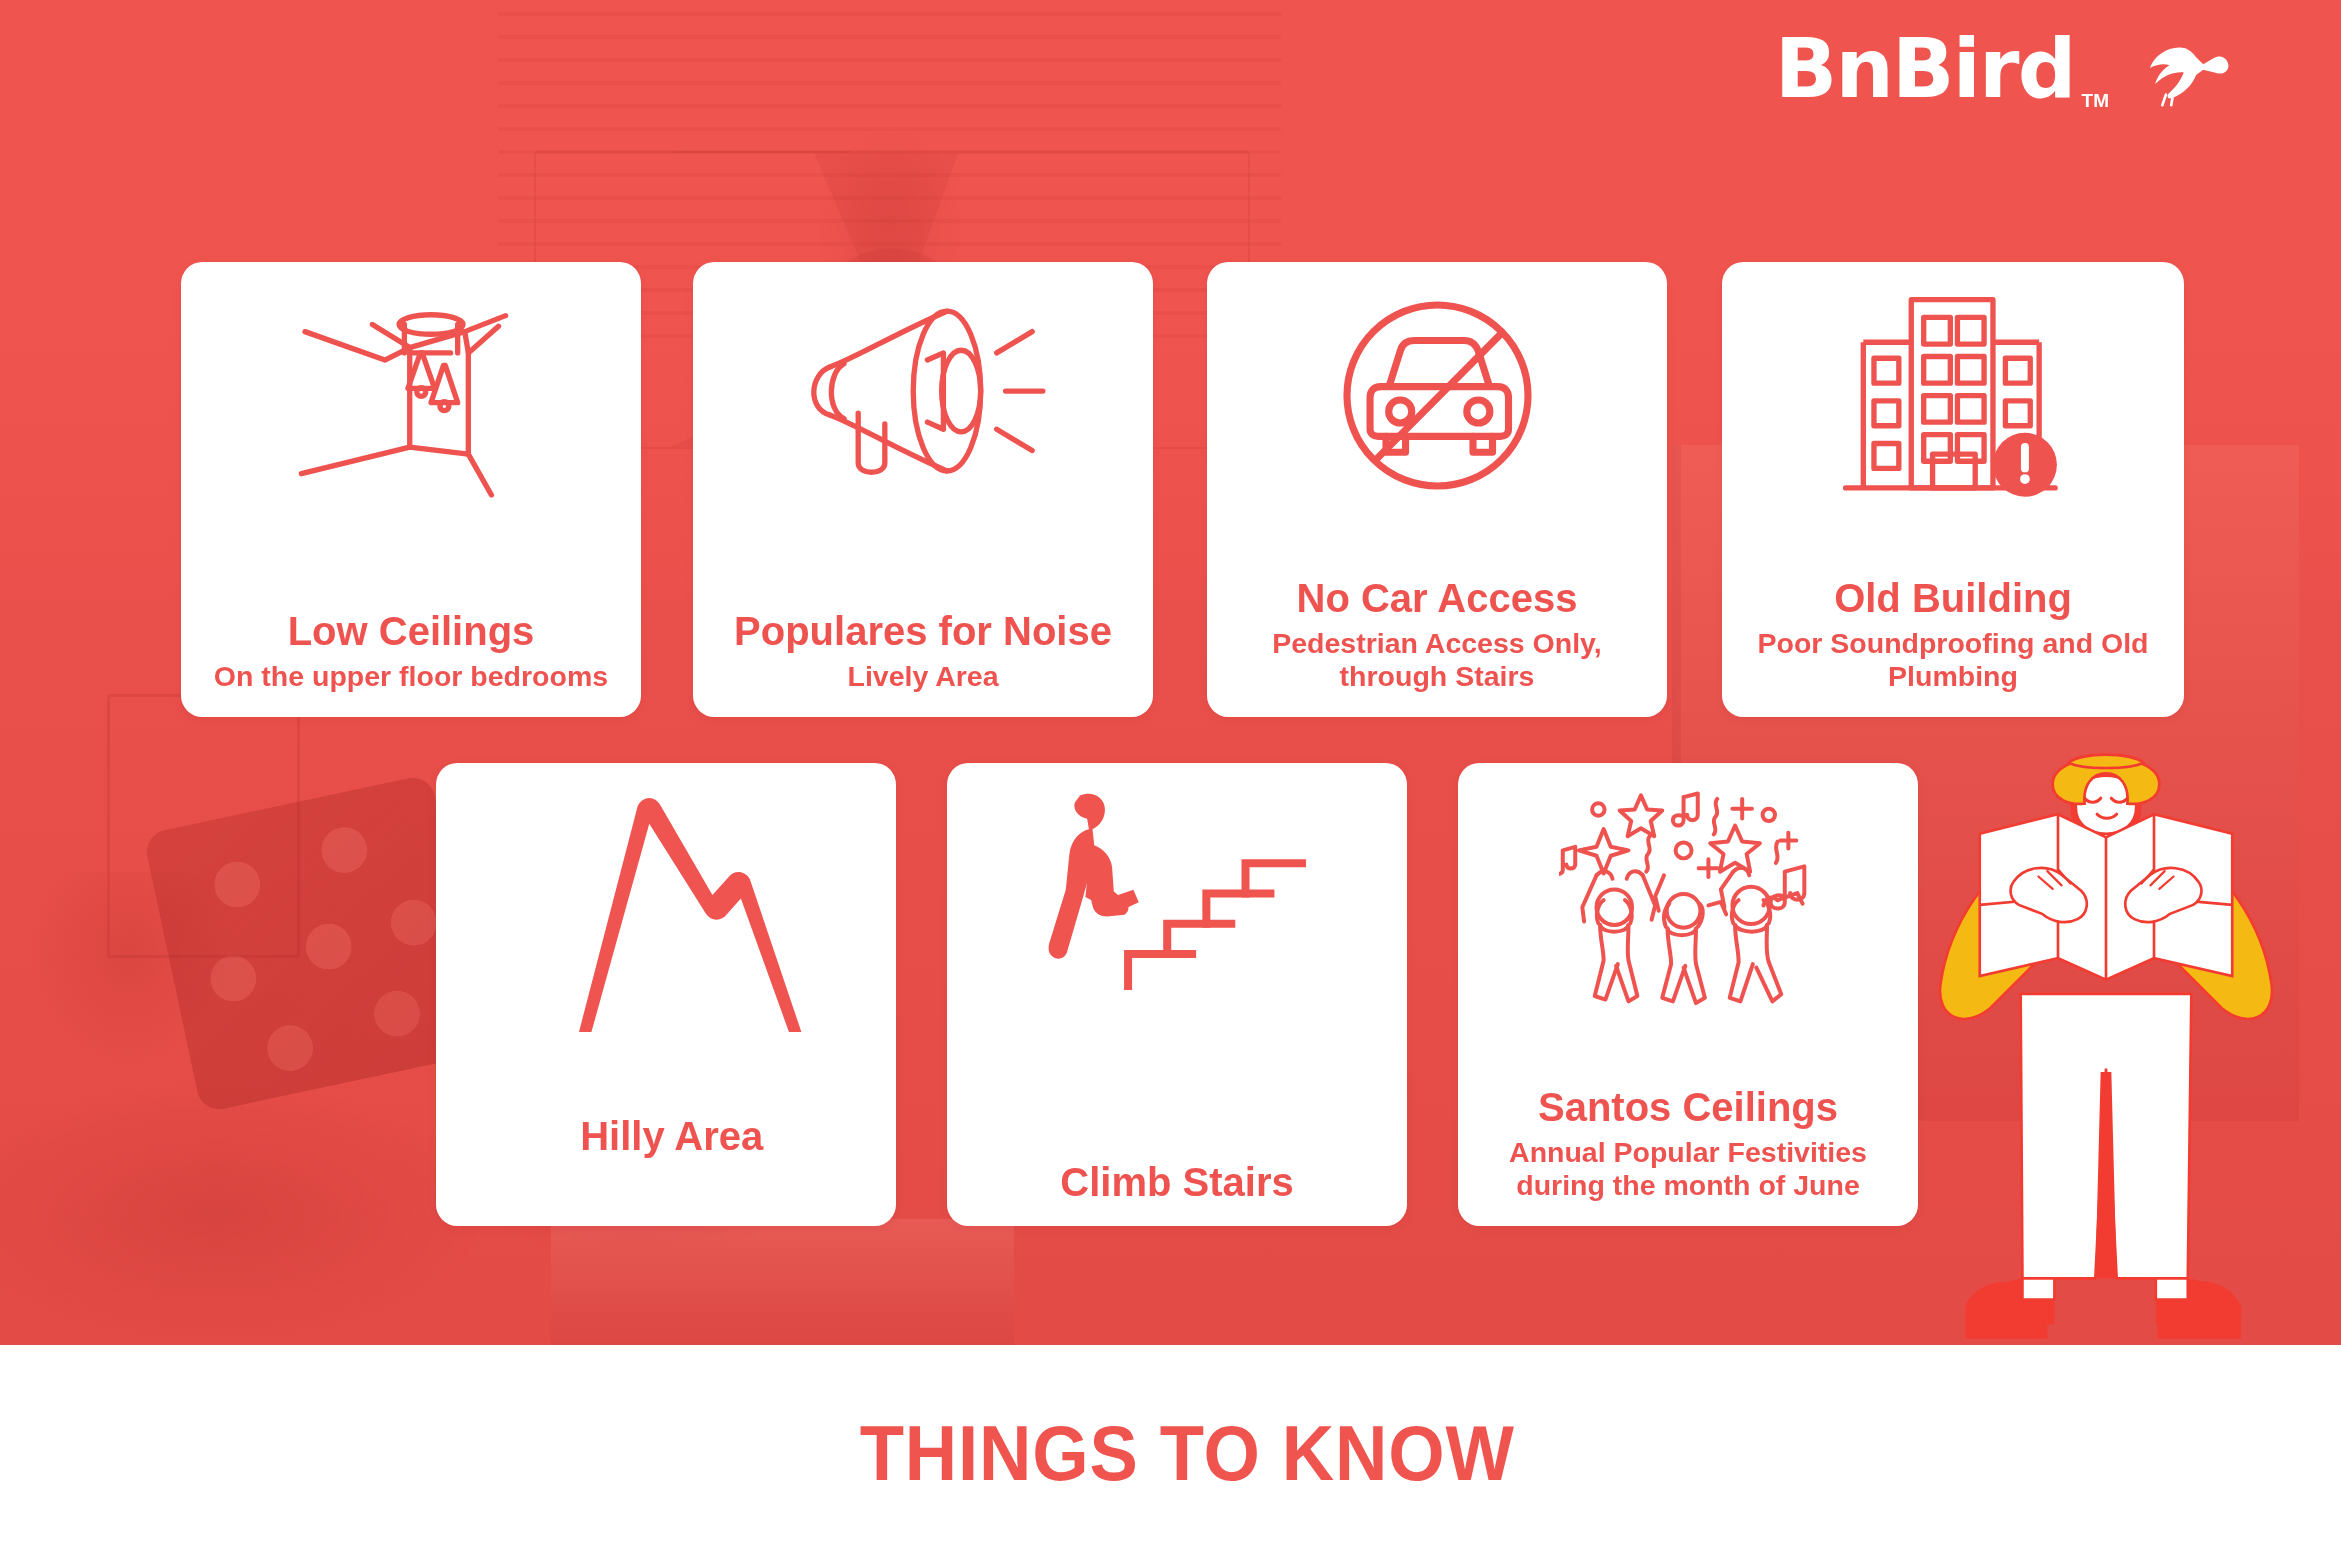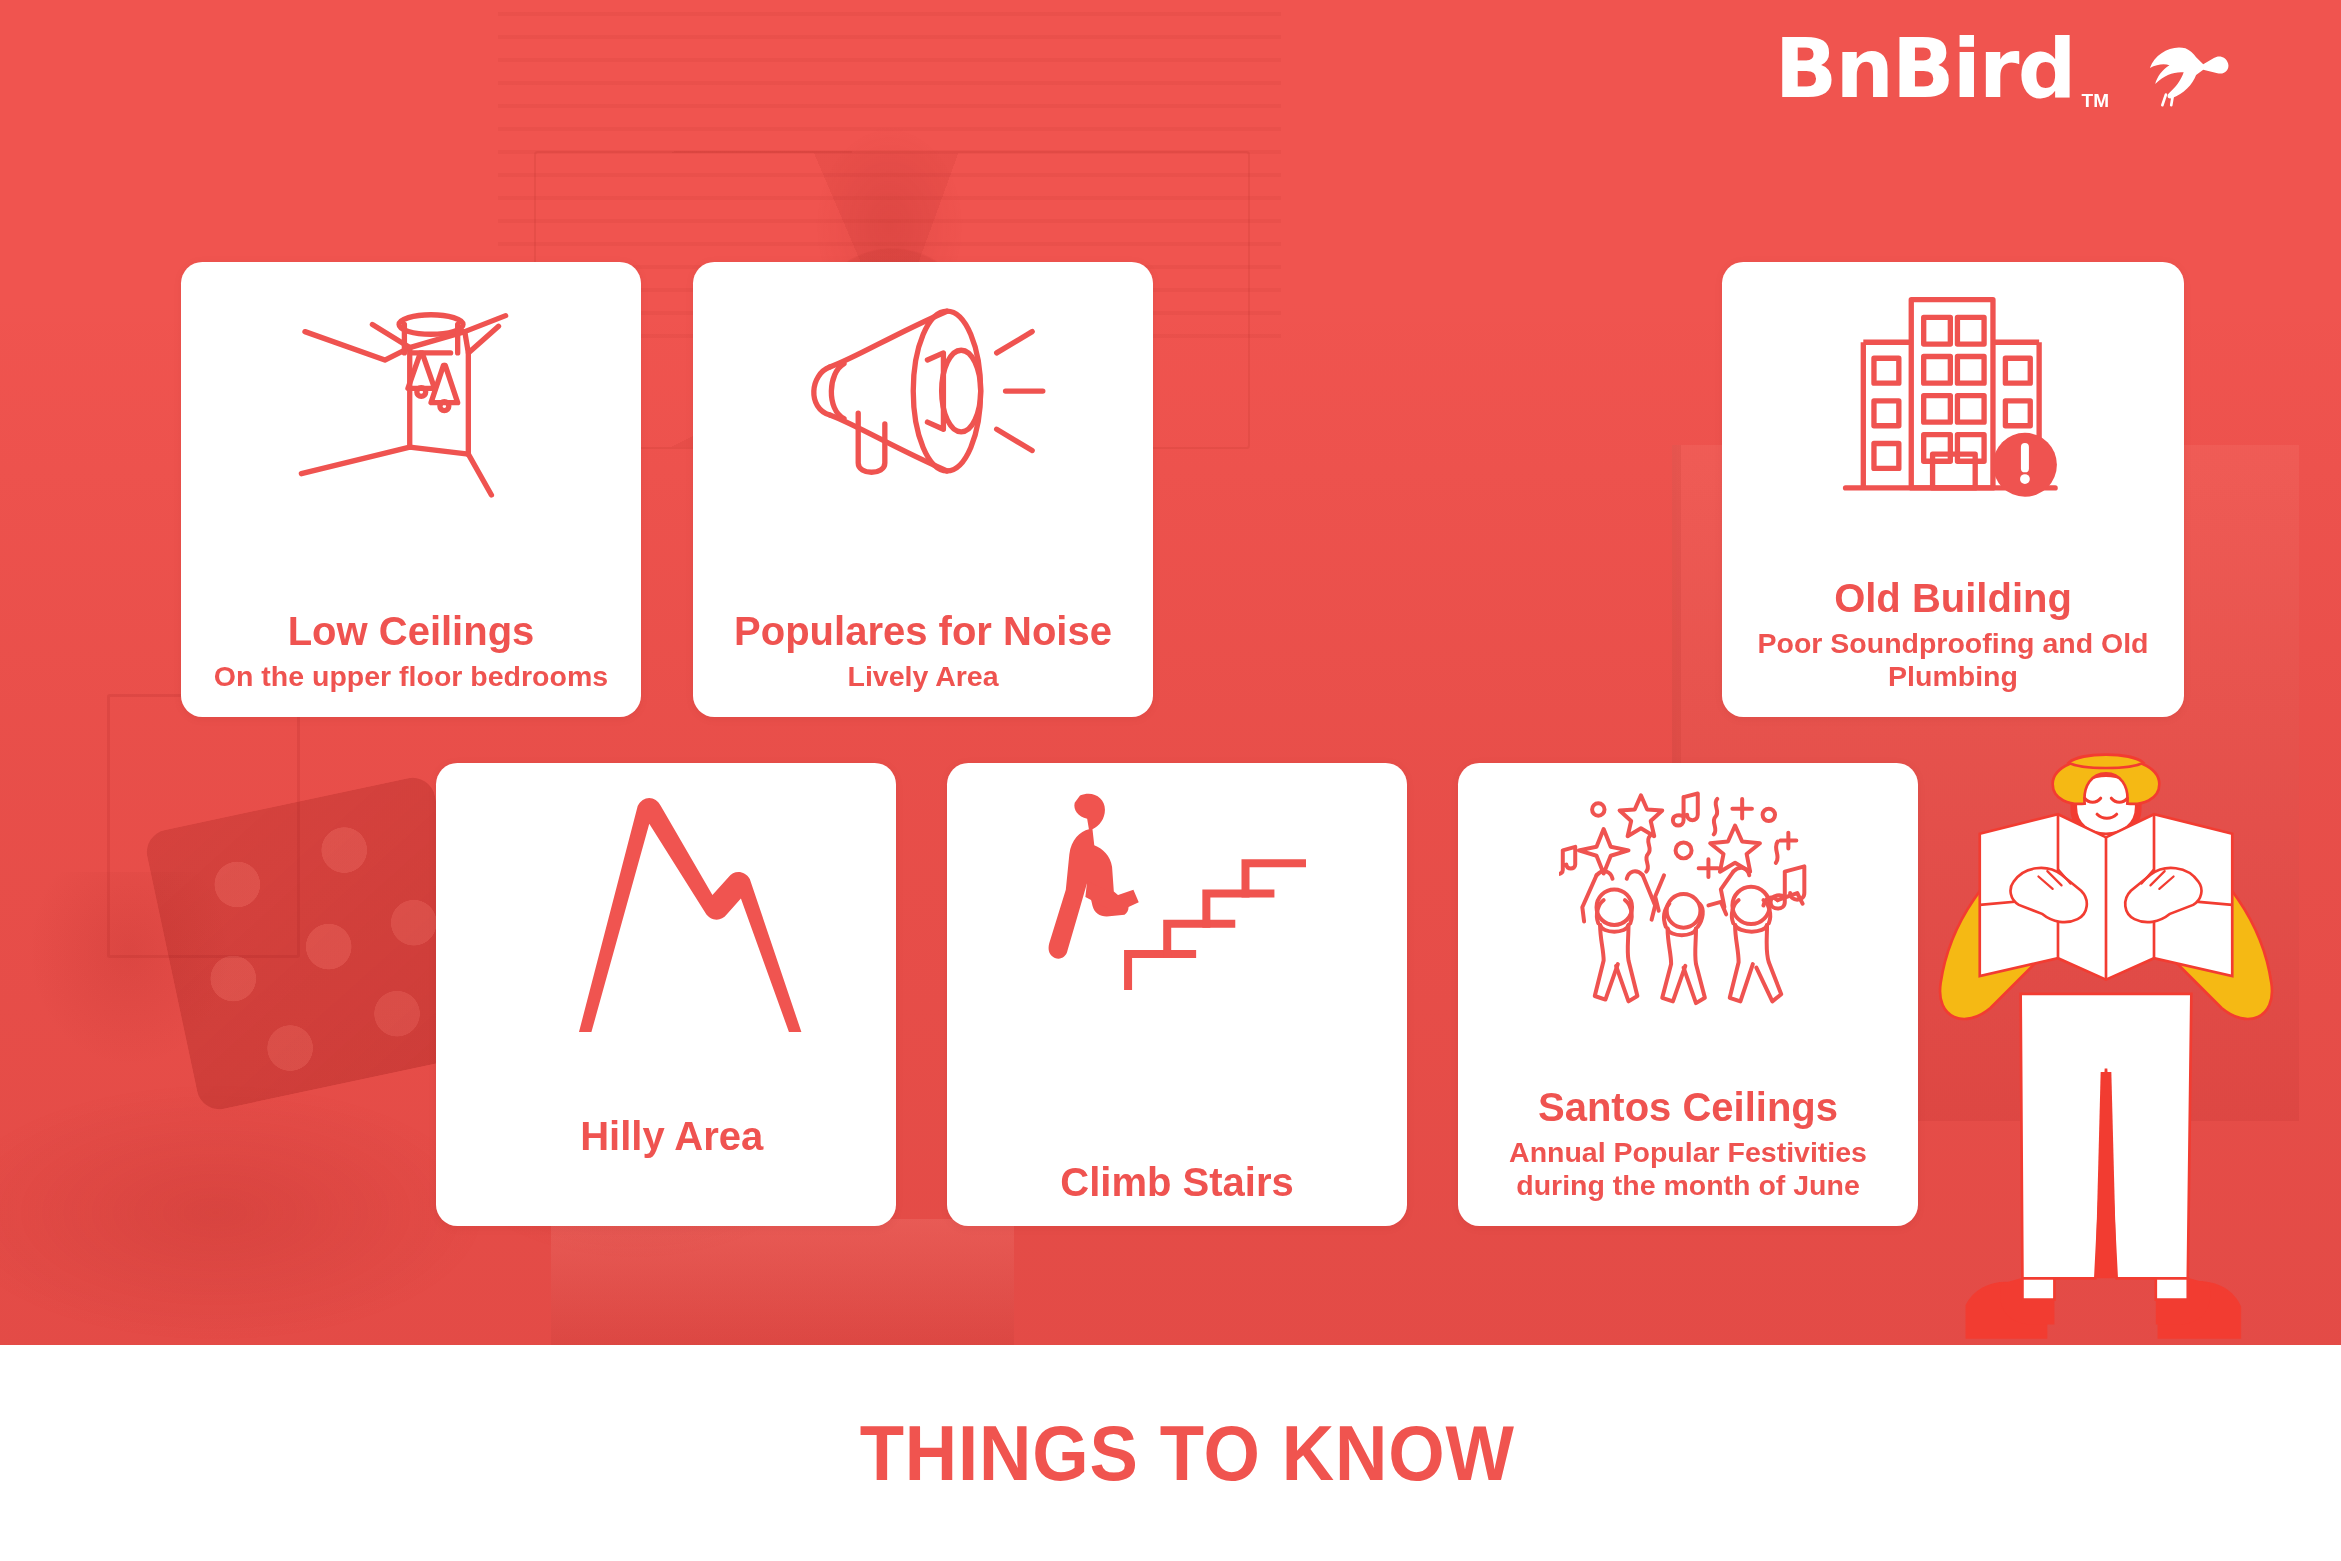--- a/index.html
+++ b/index.html
@@ -210,20 +210,36 @@
         <path d="M72 140 L72 196 C72 210 102 210 102 196 L102 152"></path>
         <path d="M228 72 L268 48"></path>
         <path d="M238 115 L280 115"></path>
         <path d="M228 158 L268 182"></path>
       </svg>
     </div>
     <div class="card-title">Populares for Noise</div>
     <div class="card-sub">Lively Area</div>
   </div>
 
+  <div class="card" id="card-2">
+    <div class="card-icon">
+      <svg width="213" height="213" viewBox="0 0 240 240" fill="none" stroke="#ef5350" stroke-width="8" stroke-linecap="round" stroke-linejoin="round">
+        <circle cx="120" cy="120" r="102"></circle>
+        <path d="M50 193 L192 50"></path>
+        <path d="M66 108 L78 70 C80 62 86 58 94 58 L150 58 C158 58 163 62 166 70 L178 108"></path>
+        <path d="M56 110 L188 110 C196 110 200 115 200 122 L200 158 C200 163 196 166 191 166 L53 166 C48 166 44 163 44 158 L44 122 C44 115 48 110 56 110 Z"></path>
+        <circle cx="78" cy="138" r="13"></circle>
+        <circle cx="166" cy="138" r="13"></circle>
+        <path d="M62 166 L62 184 L84 184 L84 166"></path>
+        <path d="M160 166 L160 184 L182 184 L182 166"></path>
+      </svg>
+    </div>
+    <div class="card-title">No Car Access</div>
+    <div class="card-sub">Pedestrian Access Only, through Stairs</div>
+  </div>
 
   <div class="card" id="card-3">
     <div class="card-icon">
       <svg width="240" height="222" viewBox="0 0 270 250" fill="none" stroke="#ef5350" stroke-width="6" stroke-linejoin="round">
         <path d="M88 12 L180 12 L180 224 L88 224 Z"></path>
         <path d="M34 60 L88 60 M180 60 L232 60"></path>
         <path d="M34 60 L34 224 M232 60 L232 224"></path>
         <path d="M14 224 L250 224" stroke-linecap="round"></path>
         <rect x="102" y="32" width="30" height="30"></rect>
         <rect x="140" y="32" width="30" height="30"></rect>

